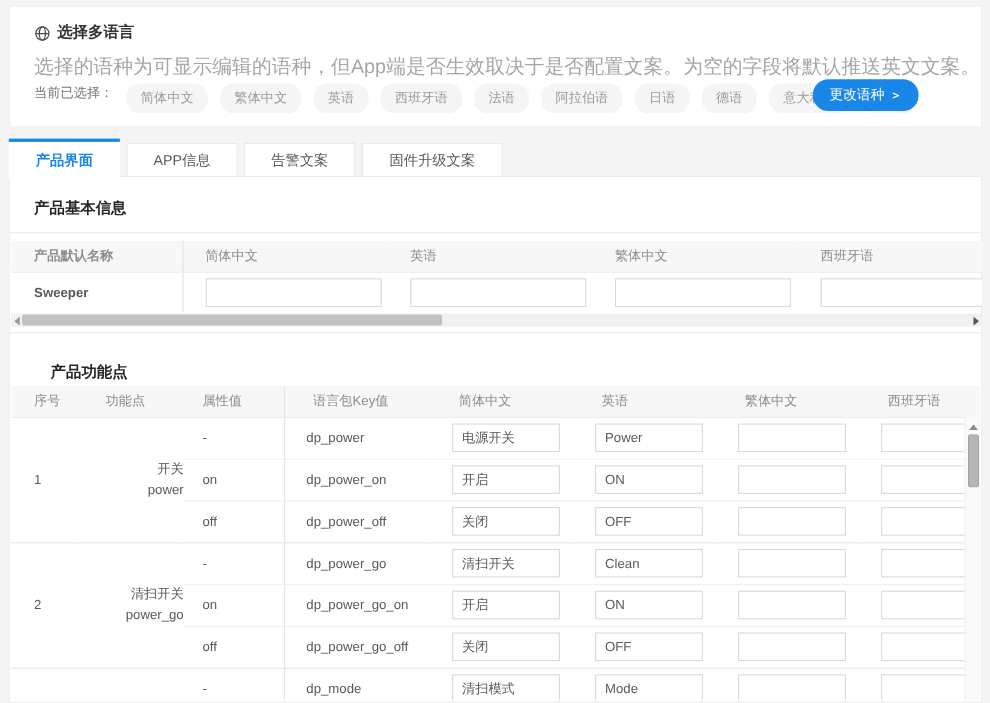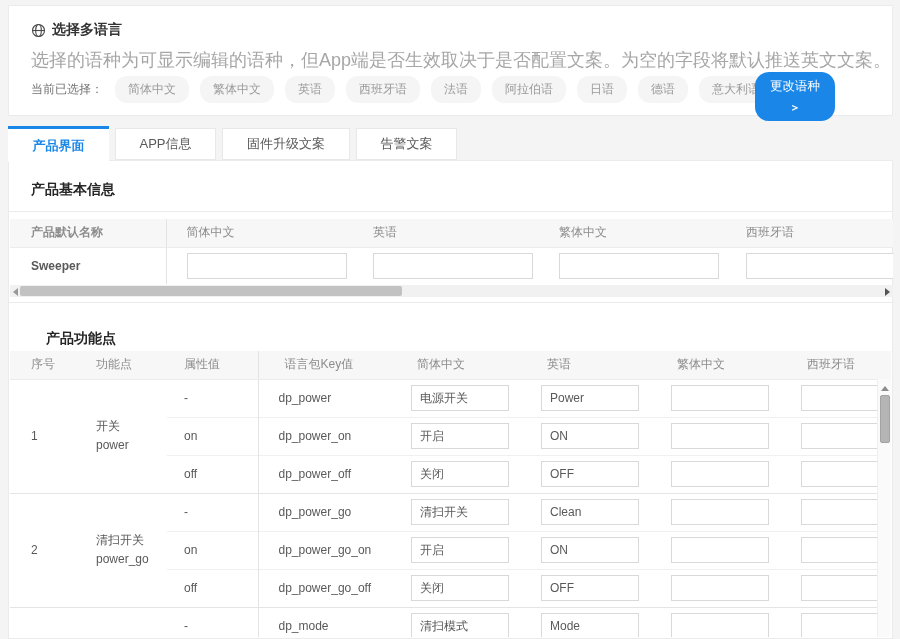--- a/index.html
+++ b/index.html
@@ -7,31 +7,31 @@
     font-family:"Liberation Sans","DejaVu Sans",sans-serif;
     background:#f4f4f5; color:#595959; font-size:12px; }
 
   
   .top-card { position:absolute; left:8px; top:5px; width:885px; height:111px;
     background:#fff; border:1px solid #ebebeb; }
   .tc-title-row { position:absolute; left:22px; top:15px; display:flex; align-items:center; gap:6px; }
   .tc-title { font-size:14px; font-weight:bold; color:#333; }
   .globe { width:15px; height:15px; display:inline-block; }
   .tc-desc { position:absolute; left:22px; top:42px; color:#a6a6a6; font-size:18px; }
-  .tc-selected-row { position:absolute; left:22px; top:70px; display:flex; align-items:center; }
+  .tc-selected-row { position:absolute; left:22px; top:70px; display:flex; align-items:flex-start; }
   .tc-selected-label { color:#737373; margin-right:12px; }
   .lang-pill { background:#f5f5f5; color:#9b9b9b; border-radius:12px;
     padding:5px 13px; margin-right:11px; white-space:nowrap; }
   .change-btn { position:absolute; right:57px; top:66px; background:#1a87e8; color:#fff;
     border:none; border-radius:14px; padding:6px 15px; font-size:12.5px; cursor:pointer;
-    display:flex; align-items:center; gap:5px;flex-direction:column; }
+    display:flex; align-items:center; gap:5px; }
   .chev { font-size:11px; font-weight:bold; }
 
   
-  .tabs { position:absolute; left:8px; top:126px; display:flex; }
+  .tabs { position:absolute; left:8px; top:126px; display:flex;align-items:flex-end; }
   .tab { width:101px; height:32px; margin-top:2px; margin-right:6px; background:#fff;
     border:1px solid #e8e8e8; display:flex; align-items:center; justify-content:center;
     color:#595959; font-size:13px; cursor:pointer; }
   .tab.wide { width:128px; }
   .tab.active { width:101px; height:36px; margin-top:0; border:none;
     border-top:3px solid #1a87e8; color:#1a87e8; font-weight:bold; z-index:3; position:relative; }
 
   
   .content-card { position:absolute; left:8px; top:160px; width:885px; height:479px;
     background:#fff; border:1px solid #ebebeb; }
@@ -62,21 +62,21 @@
   .tri-right { right:3px; top:3px; border-top:4px solid transparent; border-bottom:4px solid transparent; border-left:5px solid #555; }
 
   
   .fn-wrap { position:absolute; top:190px; left:1px; right:1px; bottom:1px; overflow:hidden; }
   .fn-table { width:901px; }
   .fn-table th { padding-left:26px; }
   .fn-table th.h0 { padding-left:21px; }
   .fn-table th.h1 { padding-left:24px; }
   .fn-table th.h2 { padding-left:17px; border-right:1px solid #e3e3e3; }
   .fn-table td.idx { padding-left:21px; }
-  .fn-table td.name { padding-left:24px; line-height:19px; }
+  .fn-table td.name { padding-left:24px; line-height:19px;text-align:right; }
   .fn-table td.attr { padding-left:17px; border-right:1px solid #e3e3e3; }
   .fn-table td.key { padding-left:20px; }
   .fn-table td.tcell { padding-left:20px; }
   tr.group-first td { border-top:1px solid #e4e4e4; }
   tr.sub td { border-top:1px solid #f0f0f0; }
   .ti { width:98px; height:26px; border:1px solid #d9d9d9; background:#fff;
     padding:3px 8px; font-size:12px; color:#595959; font-family:inherit; }
 
   
   .v-scroll { position:absolute; top:218px; right:1px; bottom:1px; width:14px;
@@ -117,25 +117,25 @@
   </button>
 </div>
 
 <div class="tabs">
   <div class="tab active">
       <span>产品界面</span>
     </div>
   <div class="tab">
       <span>APP信息</span>
     </div>
+  <div class="tab">
+      <span>告警文案</span>
+    </div>
   <div class="tab wide">
       <span>固件升级文案</span>
-    </div>
-  <div class="tab">
-      <span>告警文案</span>
     </div>
 </div>
 
 <div class="content-card">
 
   <div class="section-title st1">产品基本信息</div>
   <div class="divider dv1"></div>
 
   <div class="basic-wrap">
     <table class="basic-table">

